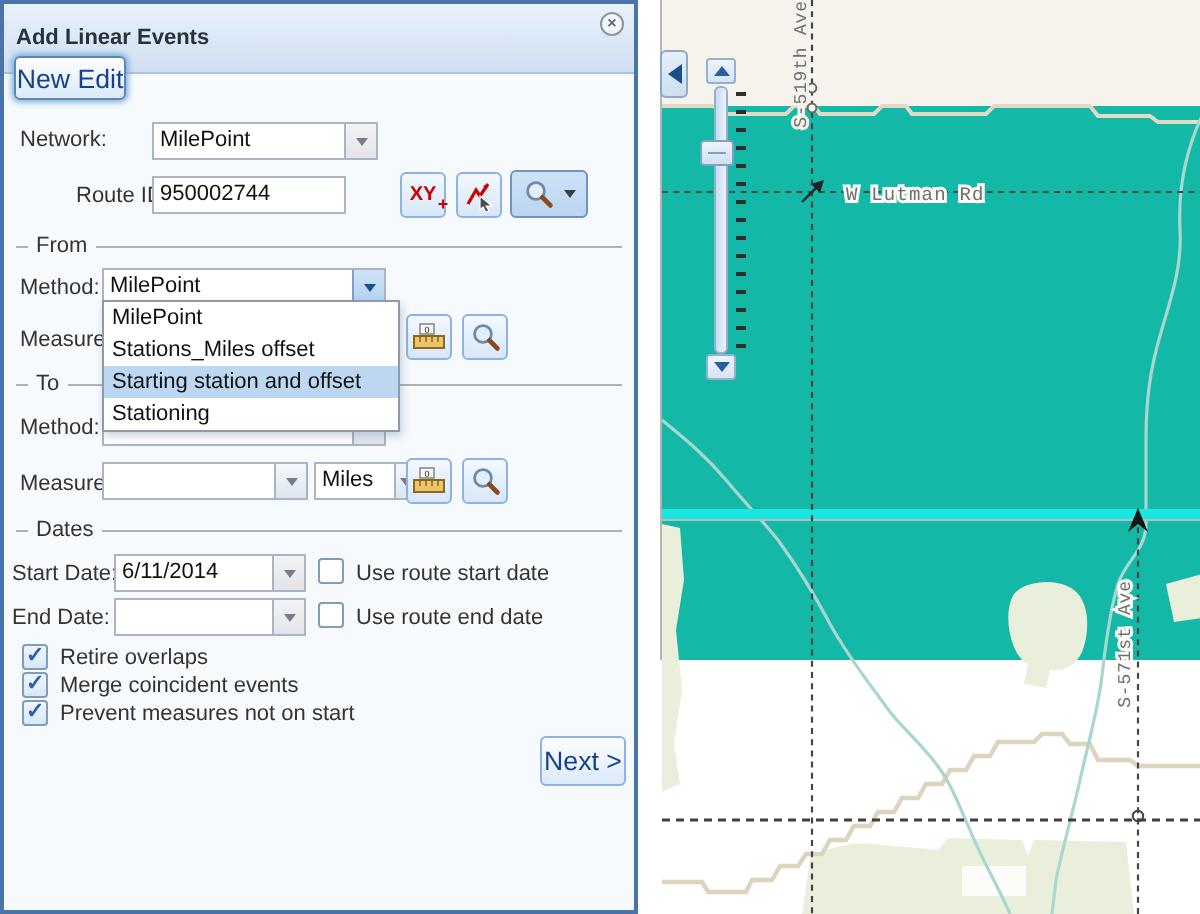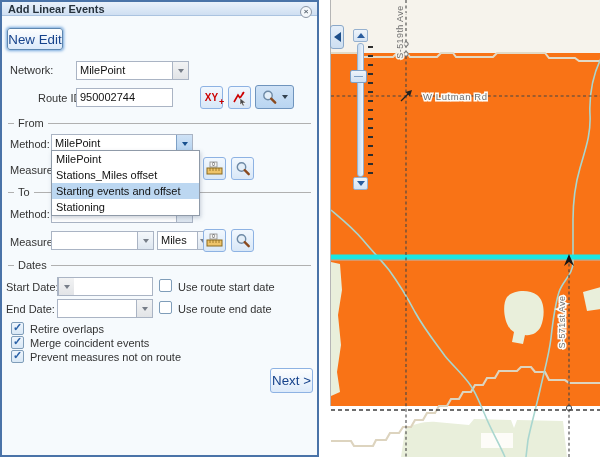--- a/index.html
+++ b/index.html
@@ -1,20 +1,20 @@
 <!DOCTYPE html>
 <html><head>
 <meta charset="utf-8">
 <style>
   * { margin:0; padding:0; box-sizing:border-box; }
   html,body { width:600px; height:457px; font-family:"Liberation Sans",sans-serif; font-size:11px; background:#ffffff; overflow:hidden; }
 
   
   .panel { position:absolute; left:0; top:0; width:319px; height:457px; border:2px solid #4a73a8; background:#f6fafd; }
-  .panel-header { position:relative; height:14px; background:linear-gradient(#e9f1fb,#cfdff2); border-bottom:1px solid #aac3e0; display:flex; align-items:center; padding:0 6px; font-weight:bold; color:#26323d; }
+  .panel-header { position:relative; height:35px; background:linear-gradient(#e9f1fb,#cfdff2); border-bottom:1px solid #aac3e0; display:flex; align-items:center; padding:0 6px; font-weight:bold; color:#26323d; }
   .close-btn { position:absolute; right:5px; top:4px; width:12px; height:12px; border:1px solid #8a95a5; border-radius:50%; color:#5c6773; font-size:8px; line-height:10px; text-align:center; background:#f4f7fa; cursor:pointer; }
 
   .lbl { position:absolute; color:#333; white-space:nowrap; }
 
   .btn { position:absolute; display:flex; align-items:center; justify-content:center; background:linear-gradient(#fdfefe,#dceafa); border:1px solid #8db2e3; border-radius:3px; color:#15428b; cursor:pointer; }
   .btn.focused { box-shadow:0 0 3px 1px #74a7dd; border-color:#5e87b0; }
   .btn.disabled { color:#a8a8a8; border-color:#bcc6d2; background:linear-gradient(#fbfcfd,#e9eef5); cursor:default; }
 
   .field { position:absolute; display:flex; background:#fff; border:1px solid #aab4c4; height:19px; }
   .field .txt { flex:1; padding:2px 3px 0 3px; color:#111; overflow:hidden; white-space:nowrap; }
@@ -35,21 +35,21 @@
   
   .dd-list { position:absolute; left:49px; top:148px; width:149px; background:#fff; border:1px solid #8f9aa8; z-index:30; box-shadow:1px 2px 4px rgba(60,80,110,.25); }
   .dd-item { height:16px; line-height:16px; padding-left:4px; color:#111; white-space:nowrap; cursor:pointer; }
   .dd-item.hl { background:#bcd7f1; }
 
   .checkbox { position:absolute; width:13px; height:13px; background:#fff; border:1px solid #7f9db9; border-radius:2px; cursor:pointer; }
   .checkbox.checked { background:linear-gradient(#eef5fc,#d9e8f6); }
   .checkbox.checked::after { content:"✓"; position:absolute; left:1px; top:-2px; color:#2b62a7; font-size:11px; font-weight:bold; }
 
   
-  .map { position:absolute; left:330px; top:0; width:270px; height:406px; border-left:1px solid #b5b5b5; background:#f97316; }
+  .map { position:absolute; left:330px; top:0; width:270px; height:330px; border-left:1px solid #b5b5b5; background:#14b8a6;font-family:Liberation Mono, monospace; }
   .collapse-tab { position:absolute; left:-1px; top:25px; width:14px; height:24px; background:linear-gradient(#e6eff9,#cddff1); border:1px solid #8aa8c9; border-radius:3px; display:flex; align-items:center; justify-content:center; cursor:pointer; z-index:5; }
   .collapse-tab .tri { width:0; height:0; border-top:5px solid transparent; border-bottom:5px solid transparent; border-right:7px solid #1d4e89; }
   .zoom-btn { position:absolute; width:15px; height:13px; background:linear-gradient(#eef4fb,#d6e4f3); border:1px solid #96b1cf; border-radius:2px; display:flex; align-items:center; justify-content:center; cursor:pointer; z-index:5; }
   .zoom-btn .tri-up { width:0; height:0; border-left:4px solid transparent; border-right:4px solid transparent; border-bottom:5px solid #2a5d9e; }
   .zoom-btn .tri-dn { width:0; height:0; border-left:4px solid transparent; border-right:4px solid transparent; border-top:5px solid #2a5d9e; }
   .zoom-track { position:absolute; left:26px; top:43px; width:7px; height:134px; background:linear-gradient(to right,#c7dbf0,#eef5fc); border:1px solid #96b1cf; border-radius:3px; z-index:4; cursor:pointer; }
   .zoom-handle { position:absolute; left:19px; top:70px; width:17px; height:13px; background:linear-gradient(#eef4fb,#cfe0f2); border:1px solid #7da0c6; border-radius:2px; z-index:6; cursor:grab; }
   .zoom-handle::after { content:""; position:absolute; left:3px; right:3px; top:5px; border-top:1px solid #7da0c6; }
   .zoom-ticks { position:absolute; left:37px; top:46px; width:5px; height:133px; background:repeating-linear-gradient(to bottom,#2e2e2e 0 2px,transparent 2px 9px); z-index:4; }
 </style>
@@ -162,29 +162,30 @@
   <div class="iconbtn" style="left:229px; top:227px;">
     <svg width="16" height="16" viewBox="0 0 16 16">
       <circle cx="6.5" cy="6" r="4.2" fill="#e3eef8" stroke="#6e8aa6" stroke-width="1.4"></circle>
       <line x1="9.7" y1="9.2" x2="13.7" y2="13.2" stroke="#8a4a1e" stroke-width="2.4" stroke-linecap="round"></line>
     </svg>
   </div>
 
   <div class="dd-list">
     <div class="dd-item">MilePoint</div>
     <div class="dd-item">Stations_Miles offset</div>
-    <div class="dd-item hl">Starting events and offset</div>
+    <div class="dd-item hl">Starting station and offset</div>
     <div class="dd-item">Stationing</div>
   </div>
 
   <div class="fieldset-line" style="top:263px;"></div>
   <span class="legend" style="left:12px; top:257px;">Dates</span>
 
   <span class="lbl" style="left:4px; top:279px;">Start Date:</span>
   <div class="field" style="left:55px; top:275px; width:96px;">
+    <span class="txt">6/11/2014</span>
     <span class="trigger gray">
         <span class="arr"></span>
       </span>
   </div>
   <span class="checkbox" style="left:157px; top:277px;"></span>
   <span class="lbl" style="left:176px; top:279px;">Use route start date</span>
 
   <span class="lbl" style="left:4px; top:301px;text-align:center;">End Date:</span>
   <div class="field" style="left:55px; top:297px; width:96px;">
     <span class="txt"></span>
@@ -195,21 +196,21 @@
   <span class="checkbox" style="left:157px; top:299px;"></span>
   <span class="lbl" style="left:176px; top:301px;">Use route end date</span>
 
   <span class="checkbox checked" style="left:9px; top:320px;"></span>
   <span class="lbl" style="left:28px; top:321px;">Retire overlaps</span>
 
   <span class="checkbox checked" style="left:9px; top:334px;"></span>
   <span class="lbl" style="left:28px; top:335px;">Merge coincident events</span>
 
   <span class="checkbox checked" style="left:9px; top:348px;"></span>
-  <span class="lbl" style="left:28px; top:349px;">Prevent measures not on route</span>
+  <span class="lbl" style="left:28px; top:349px;">Prevent measures not on start</span>
 
   <button class="btn" style="left:268px; top:366px; width:43px; height:25px;">Next &gt;</button>
 </div>
 
 <div class="map">
   <svg width="270" height="457" viewBox="0 0 270 457">
 
     <rect x="0" y="0" width="270" height="53" fill="#f6f3ec"></rect>
     <path d="M0,53 H26 L29,57 H62 L66,53 H76 L79,57 H106 L110,53 H122 L125,57 H162 L166,53 H214 L218,58 H244 L248,61 H270" stroke="#e2dac7" stroke-width="2" fill="none"></path>
 

